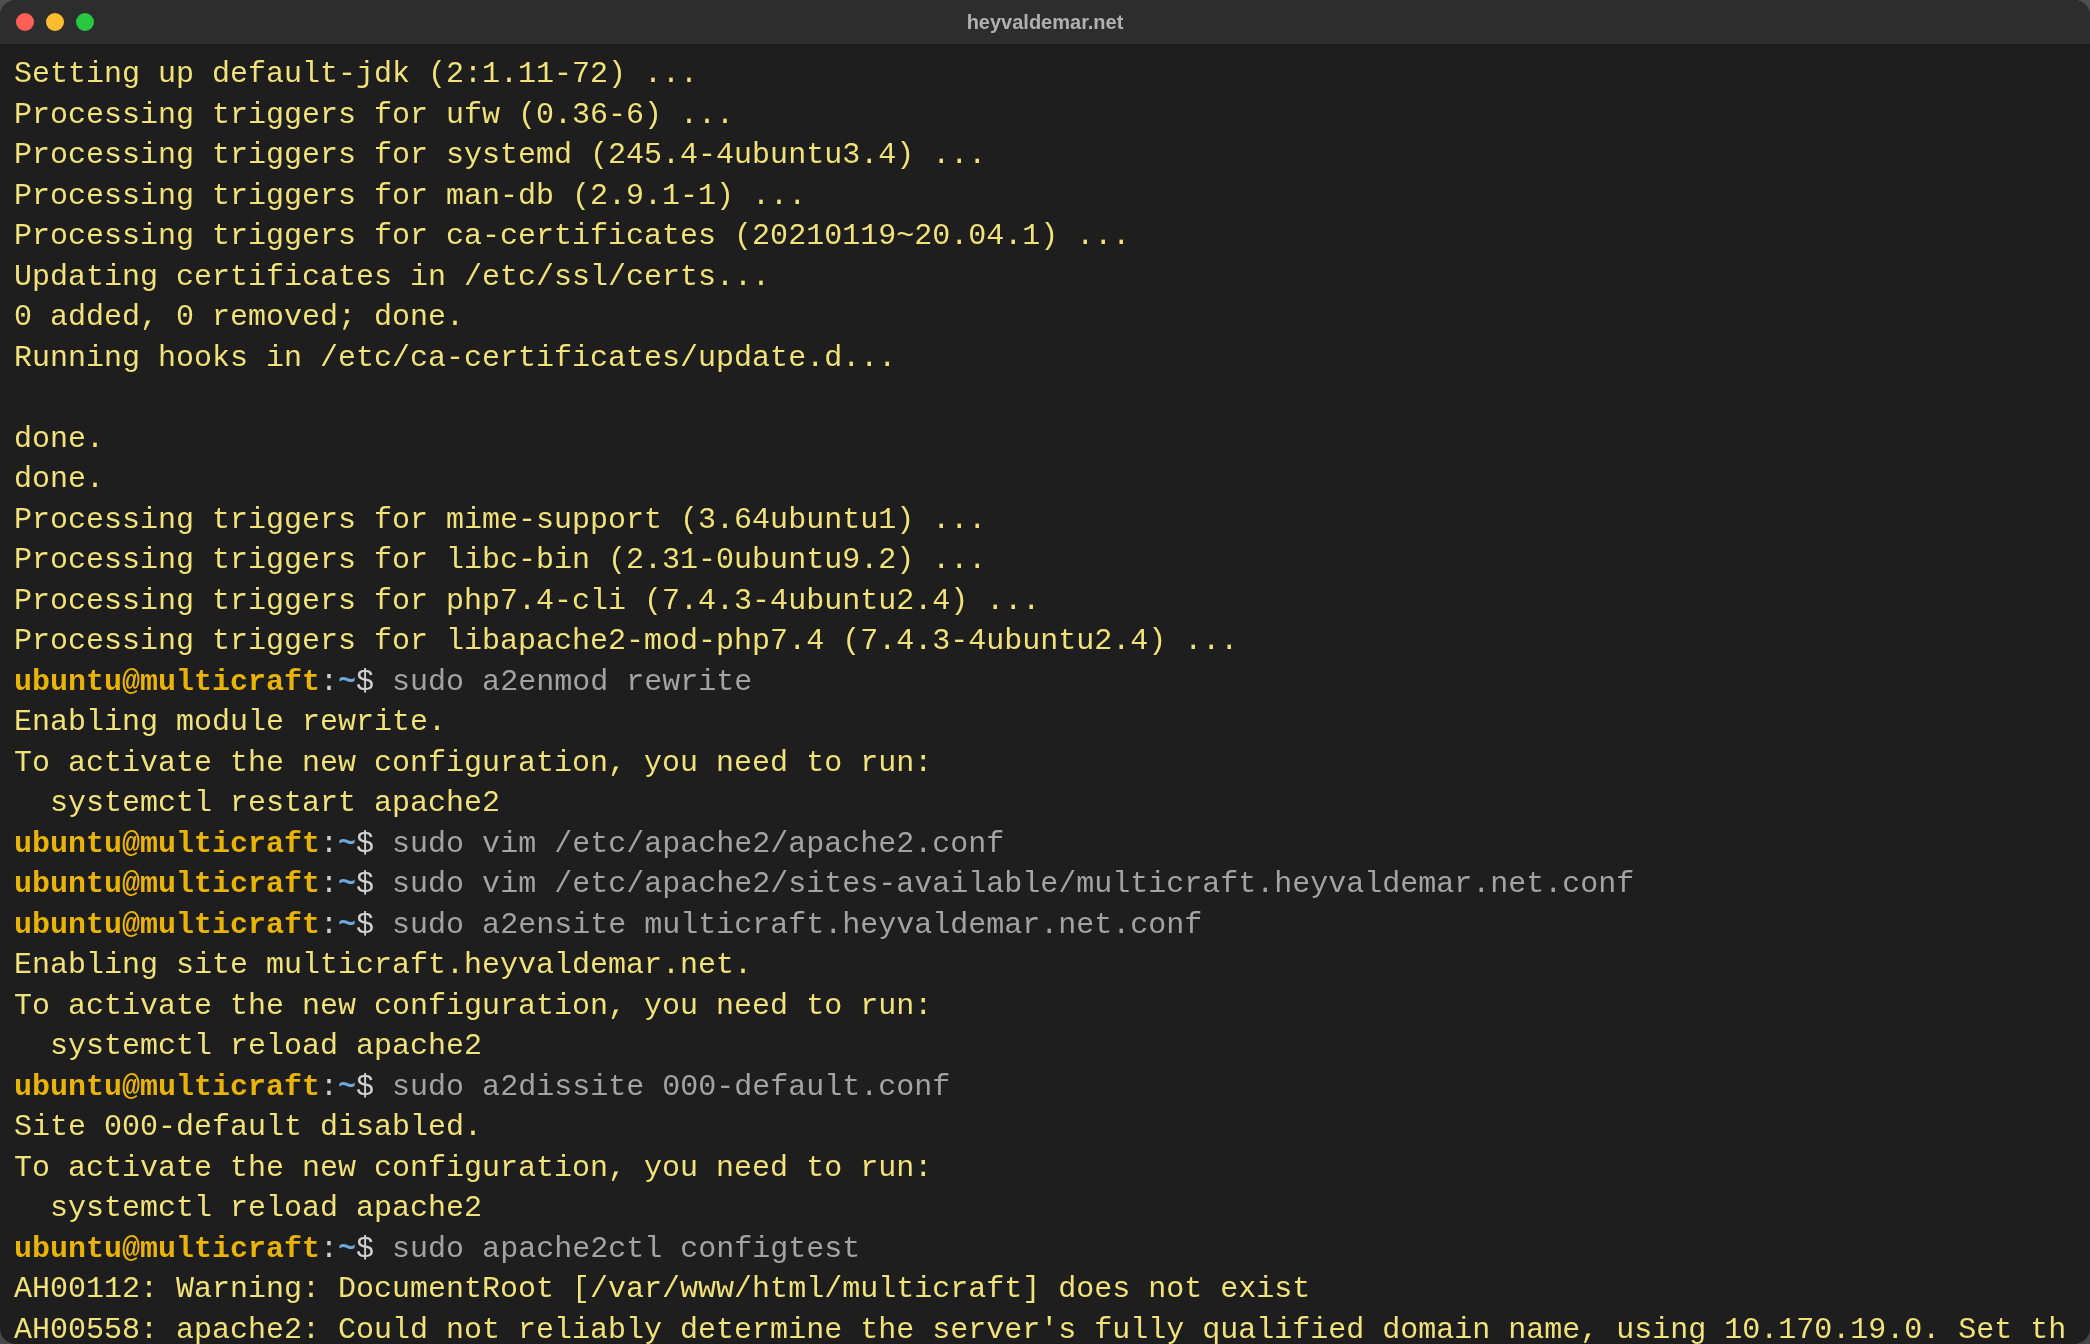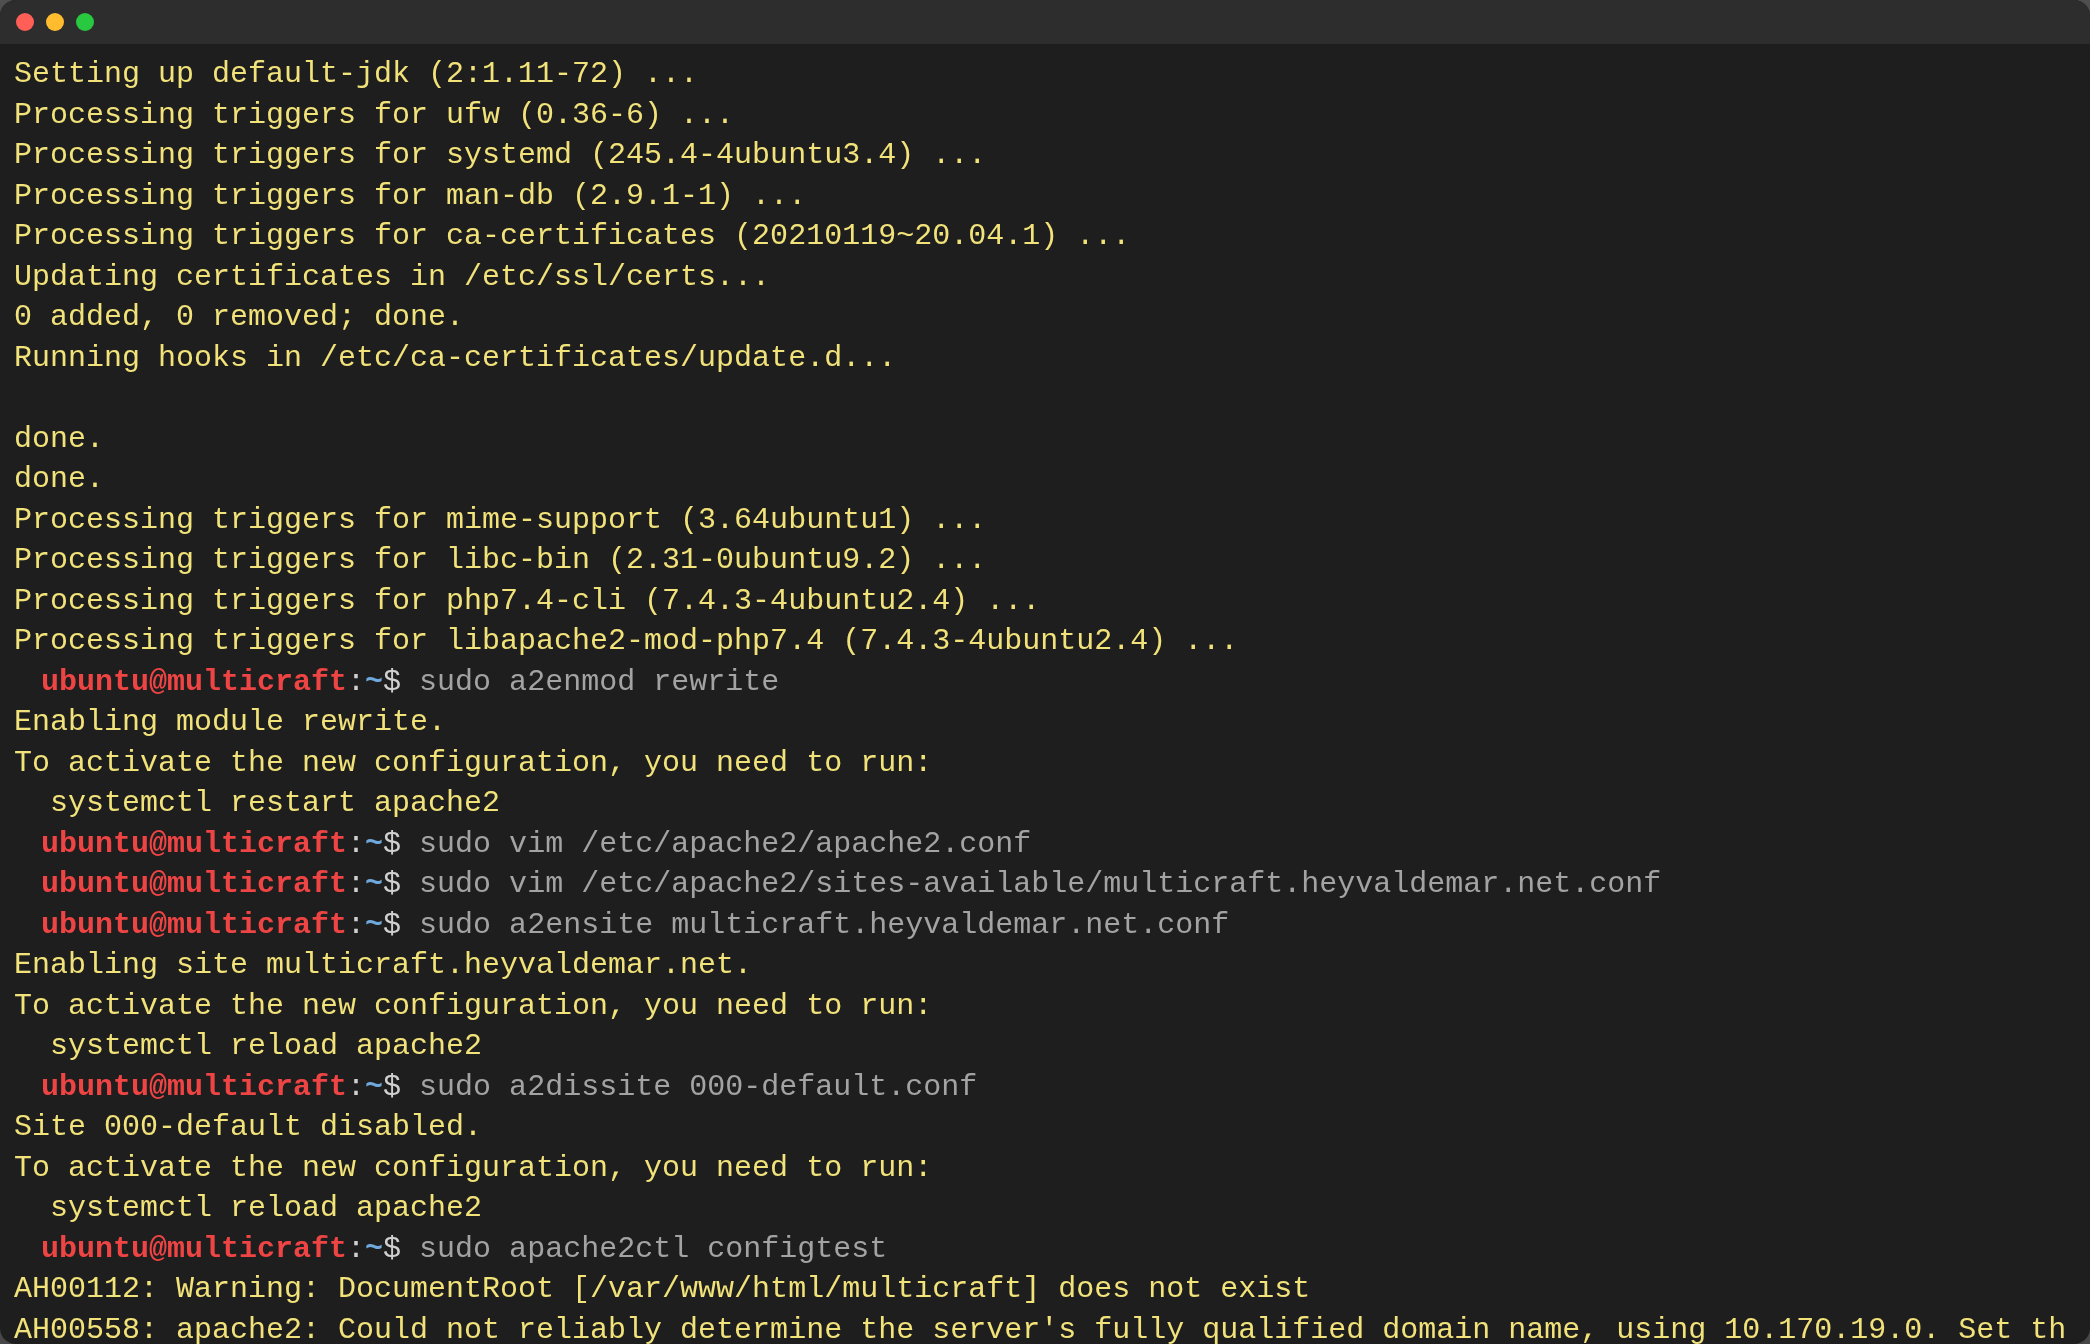--- a/index.html
+++ b/index.html
@@ -61,21 +61,21 @@
     flex: 1;
     padding: 10px 14px;
     font-family: "SF Mono", "Menlo", "Consolas", "Liberation Mono", monospace;
     font-size: 30px;
     line-height: 1.35;
     color: #f2e27a;
     white-space: pre-wrap;
     word-break: break-all;
     overflow: hidden;
   }
-  .prompt .user-host { color: #ef4444; font-weight: bold; margin-left: 27px; }
+  .prompt .user-host { color: #eab308; font-weight: bold; }
   .prompt .path { color: #6fa8dc; font-weight: bold; }
   .prompt .dollar { color: #d0d0d0; }
   .cmd { color: #a3a3a3; }
   .output { color: #f2e27a; }
   .cursor {
     display: inline-block;
     width: 14px;
     height: 28px;
     background: #f2e27a;
     vertical-align: text-bottom;
@@ -87,15 +87,16 @@
 </head>
 <body>
 
 <div class="terminal-window">
   <div class="titlebar">
     <div class="traffic-lights">
       <div class="tl red"></div>
       <div class="tl yellow"></div>
       <div class="tl green"></div>
     </div>
+    <div class="title">heyvaldemar.net</div>
   </div>
   <div class="terminal-body" id="terminal-body"><div class="output">Setting up default-jdk (2:1.11-72) ...</div><div class="output">Processing triggers for ufw (0.36-6) ...</div><div class="output">Processing triggers for systemd (245.4-4ubuntu3.4) ...</div><div class="output">Processing triggers for man-db (2.9.1-1) ...</div><div class="output">Processing triggers for ca-certificates (20210119~20.04.1) ...</div><div class="output">Updating certificates in /etc/ssl/certs...</div><div class="output">0 added, 0 removed; done.</div><div class="output">Running hooks in /etc/ca-certificates/update.d...</div><div class="output">&nbsp;</div><div class="output">done.</div><div class="output">done.</div><div class="output">Processing triggers for mime-support (3.64ubuntu1) ...</div><div class="output">Processing triggers for libc-bin (2.31-0ubuntu9.2) ...</div><div class="output">Processing triggers for php7.4-cli (7.4.3-4ubuntu2.4) ...</div><div class="output">Processing triggers for libapache2-mod-php7.4 (7.4.3-4ubuntu2.4) ...</div><div class="prompt"><span class="user-host">ubuntu@multicraft</span><span class="dollar">:</span><span class="path">~</span><span class="dollar">$ </span><span class="cmd">sudo a2enmod rewrite</span></div><div class="output">Enabling module rewrite.</div><div class="output">To activate the new configuration, you need to run:</div><div class="output">  systemctl restart apache2</div><div class="prompt"><span class="user-host">ubuntu@multicraft</span><span class="dollar">:</span><span class="path">~</span><span class="dollar">$ </span><span class="cmd">sudo vim /etc/apache2/apache2.conf</span></div><div class="prompt"><span class="user-host">ubuntu@multicraft</span><span class="dollar">:</span><span class="path">~</span><span class="dollar">$ </span><span class="cmd">sudo vim /etc/apache2/sites-available/multicraft.heyvaldemar.net.conf</span></div><div class="prompt"><span class="user-host">ubuntu@multicraft</span><span class="dollar">:</span><span class="path">~</span><span class="dollar">$ </span><span class="cmd">sudo a2ensite multicraft.heyvaldemar.net.conf</span></div><div class="output">Enabling site multicraft.heyvaldemar.net.</div><div class="output">To activate the new configuration, you need to run:</div><div class="output">  systemctl reload apache2</div><div class="prompt"><span class="user-host">ubuntu@multicraft</span><span class="dollar">:</span><span class="path">~</span><span class="dollar">$ </span><span class="cmd">sudo a2dissite 000-default.conf</span></div><div class="output">Site 000-default disabled.</div><div class="output">To activate the new configuration, you need to run:</div><div class="output">  systemctl reload apache2</div><div class="prompt"><span class="user-host">ubuntu@multicraft</span><span class="dollar">:</span><span class="path">~</span><span class="dollar">$ </span><span class="cmd">sudo apache2ctl configtest</span></div><div class="output">AH00112: Warning: DocumentRoot [/var/www/html/multicraft] does not exist</div><div class="output">AH00558: apache2: Could not reliably determine the server's fully qualified domain name, using 10.170.19.0. Set the 'ServerName' directive globally to suppress this message</div><div class="output">Syntax OK</div><div class="prompt"><span class="user-host">ubuntu@multicraft</span><span class="dollar">:</span><span class="path">~</span><span class="dollar">$ </span><span class="cmd">sudo systemctl restart apache2</span><span class="cursor"></span></div></div>
 </div>
 
 </body></html>

